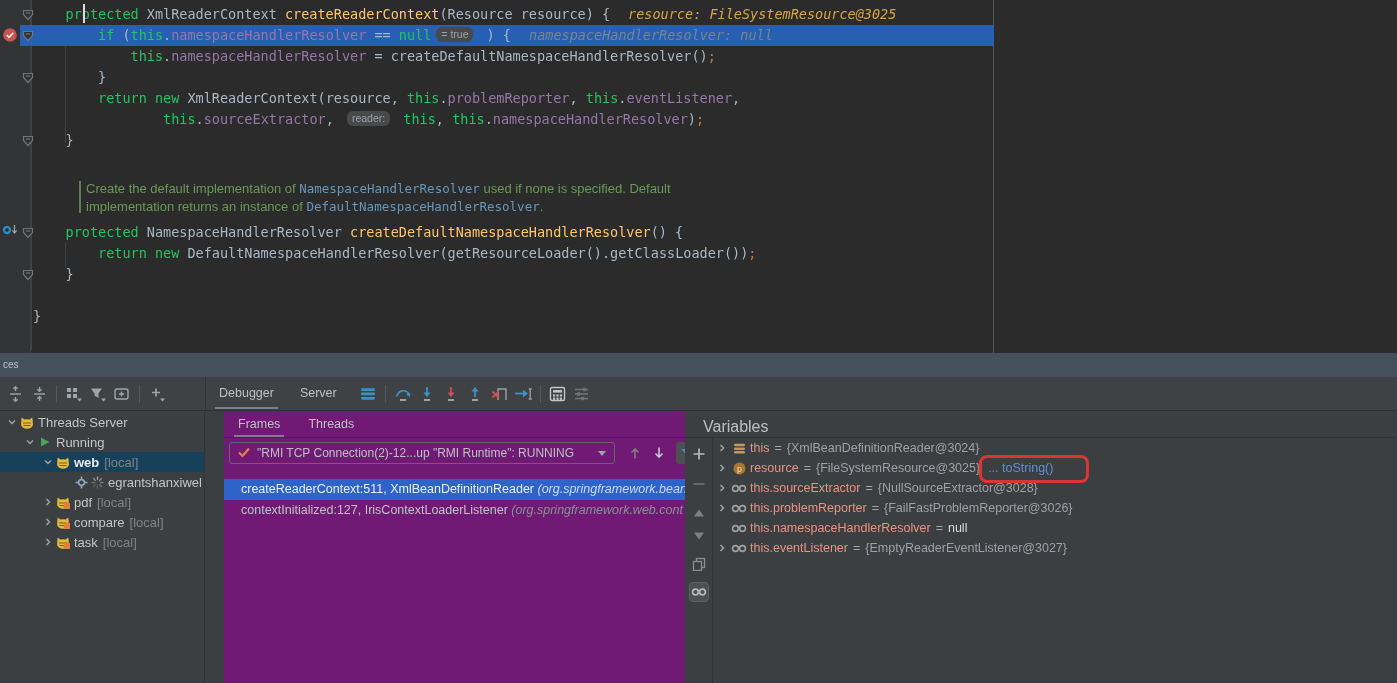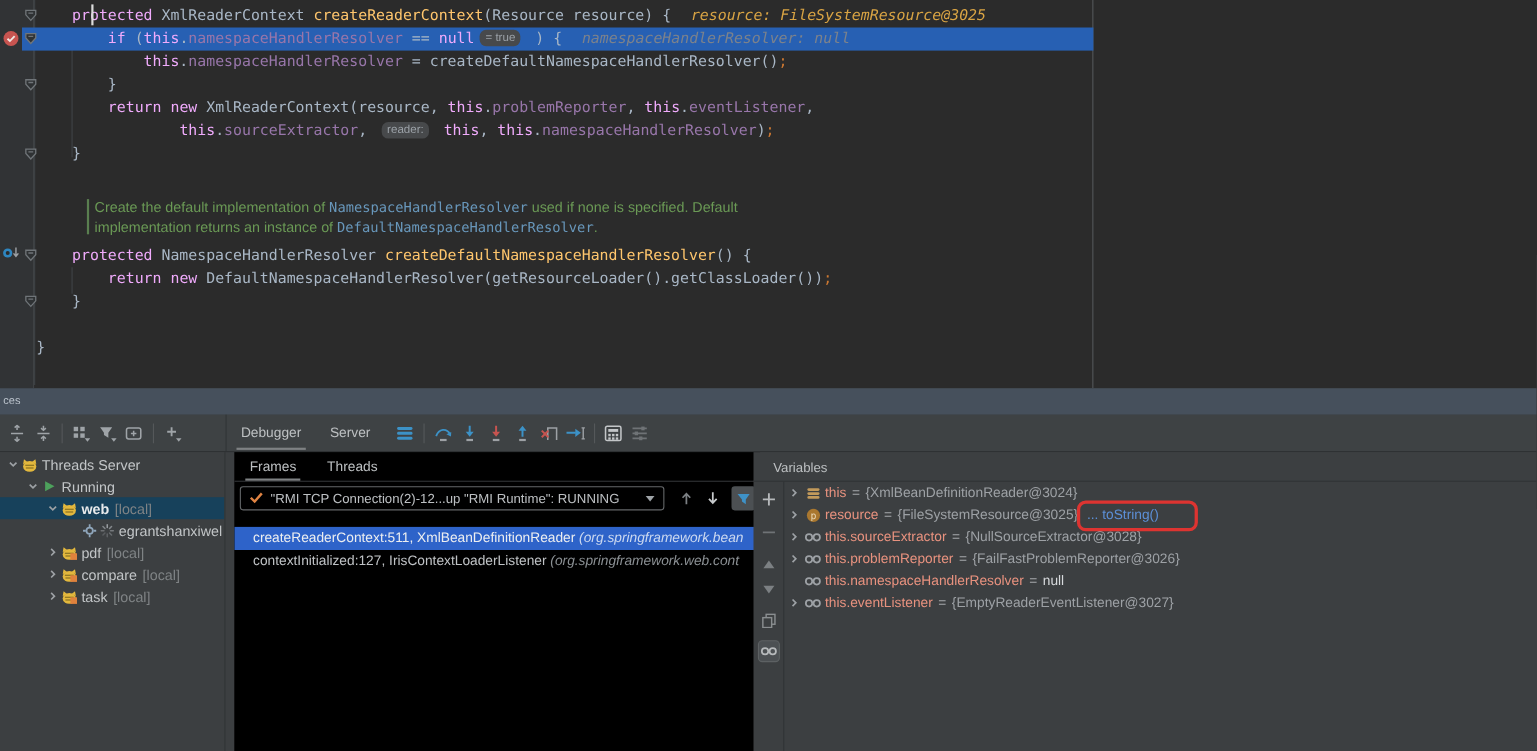--- a/index.html
+++ b/index.html
@@ -7,21 +7,21 @@
   body{position:relative;background:#3c3f41;font-family:"Liberation Sans",sans-serif;-webkit-font-smoothing:antialiased}
 
   
   .editor{position:absolute;left:0;top:0;width:1397px;height:353px;background:#2b2b2b;
           font-family:"DejaVu Sans Mono",monospace;font-size:13.5px;color:#a9b7c6;overflow:hidden}
   .gutter-bg{position:absolute;left:0;top:0;width:31px;height:353px;background:#313335;border-right:1px solid #3f4244}
   .guide{position:absolute;width:1px;background:#3f4346}
   .margin-guide{position:absolute;left:993px;top:0;width:1px;height:353px;background:#54575a}
   .exec-line{position:absolute;left:20px;width:974px;height:21px}
   .code-line{position:absolute;white-space:pre;line-height:21px;height:21px}
-  .tk-kw{color:#f0abfc}.tk-def{color:#a9b7c6}.tk-field{color:#9876aa}.tk-fn{color:#ffc66d}.tk-semi{color:#cc7832}
+  .tk-kw{color:#22c55e}.tk-def{color:#a9b7c6}.tk-field{color:#9876aa}.tk-fn{color:#ffc66d}.tk-semi{color:#cc7832}
   .tk-chip{display:inline-block;background:#47494b;color:#9ba1a7;border-radius:6px;font-size:10.5px;line-height:15px;
            padding:0 5px;margin:0 5px;vertical-align:2px;font-family:"Liberation Sans",sans-serif}
   .hint{font-style:italic;margin-left:18px}
   .hint-orange{color:#d9a444}.hint-gray{color:#7c828c}
   .doc-line{position:absolute;left:86px;font-family:"Liberation Sans",sans-serif;font-size:13px;line-height:17.5px;white-space:pre}
   .tk-doc{color:#6a9955}
   .tk-doclink{color:#6897bb;font-family:"DejaVu Sans Mono",monospace;font-size:12.5px}
   .doc-bar{position:absolute;left:79px;top:181px;width:2px;height:32px;background:#5a7f50}
   .caret{position:absolute;left:83px;top:4px;width:1.5px;height:19px;background:#dcdcdc}
   .g-item{position:absolute;left:2px}
@@ -43,37 +43,37 @@
   
   .tree-pane{position:absolute;top:411px;left:0;width:205px;bottom:0;background:#3c3f41;overflow:hidden;
              border-right:1px solid #313436;padding-top:1px}
   .tree-row{height:20px;display:flex;align-items:center;font-size:13px;color:#c2c5c7;white-space:nowrap;overflow:hidden}
   .t-chev{width:15px;display:inline-flex;justify-content:center;flex:none}
   .t-icon{width:16px;display:inline-flex;justify-content:center;flex:none}
   .t-label{margin-left:3px}
   .t-label.bold{font-weight:bold;color:#e8eaec}
   .t-suffix{color:#7f8385;margin-left:5px}
 
-  .frames-pane{position:absolute;top:411px;left:213px;width:478px;bottom:0;background:#000000;overflow:hidden}
+  .frames-pane{position:absolute;top:411px;left:224px;width:478px;bottom:0;background:#701a75;overflow:hidden}
   .subtabs{height:27px;border-bottom:1px solid #313436;display:flex;align-items:stretch}
   .subtab{font-size:12.5px;color:#bdc0c2;padding:6px 14px 0;position:relative}
   .subtab.sel::after{content:"";position:absolute;left:10px;right:10px;bottom:0;height:2.5px;background:#7e8183}
   .thread-row{height:28px;display:flex;align-items:center;padding:2px 4px 0 5px}
   .dropdown{width:386px;height:22px;border:1px solid #646769;border-radius:3px;display:flex;align-items:center;
             padding:0 7px;color:#bdc0c3;font-size:12px;white-space:nowrap;overflow:hidden}
   .dd-text{margin:0 6px;overflow:hidden;flex:1}
   .filter-toggle{width:22px;height:22px;background:#4c5053;border-radius:3px;display:inline-flex;align-items:center;justify-content:center}
   .framelist{margin-top:13px}
   .frame-row{height:21px;line-height:21px;padding-left:17px;font-size:12.5px;color:#bfc2c5;white-space:nowrap;overflow:hidden}
   .frame-row.sel{color:#eceef0}
   .frame-pkg{font-style:italic;color:#8b9094}
   .frame-row.sel .frame-pkg{color:#ccd9f0}
 
   .vars-pane{position:absolute;top:411px;left:685px;right:0;bottom:0;background:#3c3f41}
-  .vars-header{height:27px;border-bottom:1px solid #313436;color:#bdc0c2;font-size:12px;padding:7px 0 0 18px}
+  .vars-header{height:27px;border-bottom:1px solid #313436;color:#bdc0c2;font-size:16px;padding:7px 0 0 18px}
   .watch-strip{position:absolute;left:0;top:27px;bottom:0;width:28px;border-right:1px solid #313436;
                display:flex;flex-direction:column;align-items:center}
   .ws-btn{width:20px;height:20px;display:flex;align-items:center;justify-content:center}
   .ws-btn.toggled{background:#4c5053;border-radius:4px;border:1px solid #5d6163}
   .var-rows{position:absolute;left:29px;top:27px;right:0}
   .var-row{height:20px;display:flex;align-items:center;font-size:12.5px;white-space:nowrap}
   .v-chev{width:16px;display:inline-flex;justify-content:center;flex:none}
   .v-icon{width:18px;display:inline-flex;justify-content:center;flex:none}
   .var-name{color:#e8927f;margin-left:2px}
   .var-eq{color:#a4a7aa;margin:0 5px}

